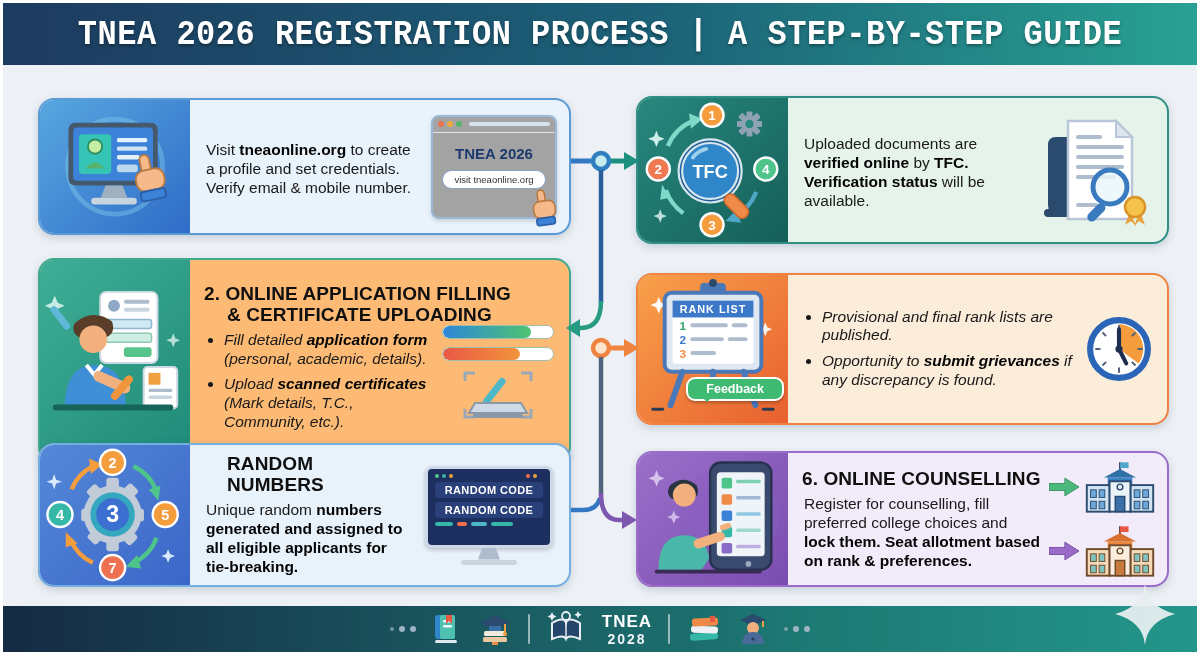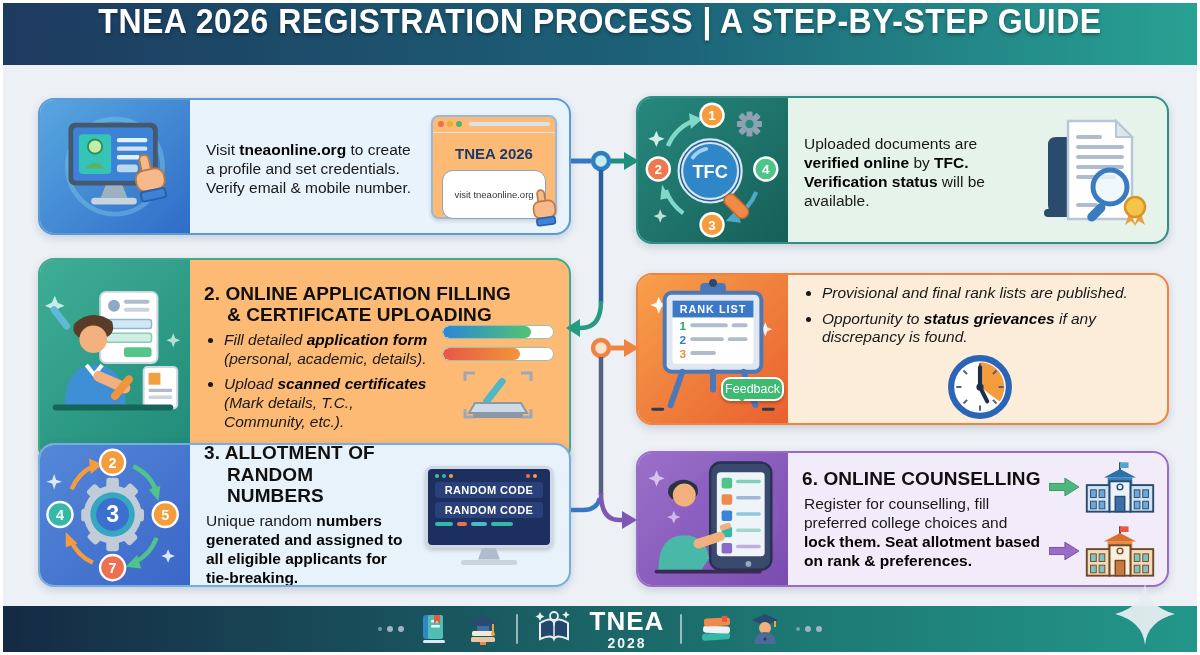--- a/index.html
+++ b/index.html
@@ -3,21 +3,21 @@
 <meta charset="utf-8">
 <style>
   html,body{margin:0;padding:0;background:#c9d4dd;}
   *{box-sizing:border-box;}
   .stage{position:relative;width:1200px;height:655px;overflow:hidden;
          background:#edf1f6;border:3px solid #ffffff;
          font-family:"Liberation Sans","DejaVu Sans",sans-serif;}
   
   .titlebar{position:absolute;left:0;top:0;width:100%;height:62px;
     background:linear-gradient(90deg,#1d3a5f 0%,#1c6278 55%,#28a192 100%);
-    display:flex;align-items:flex-start;justify-content:center;}
+    display:flex;align-items:center;justify-content:center;font-family:Liberation Mono, monospace;}
   .titlebar h1{margin:0;color:#ffffff;font-size:32px;font-weight:bold;
     letter-spacing:.5px;text-shadow:0 2px 3px rgba(0,0,0,.35);transform:scaleY(1.08);}
   
   .box{position:absolute;display:flex;border-radius:16px;background:#fff;
        box-shadow:0 3px 8px rgba(30,50,80,.18);overflow:hidden;}
   .panel{width:150px;flex:none;position:relative;display:flex;align-items:center;justify-content:center;}
   .bodyc{flex:1;display:flex;flex-direction:column;justify-content:center;padding:8px 8px 8px 14px;}
   .btitle{font-weight:bold;color:#101010;font-size:19px;line-height:1.12;letter-spacing:.1px;}
   .btitle .t2{padding-left:23px;}
   .rich{margin:6px 0 0 2px;font-size:15.5px;line-height:1.22;color:#191919;}
@@ -32,69 +32,69 @@
   .box2 .panel{background:linear-gradient(135deg,#3fae96,#1f8a78);}
   .box3{left:35px;top:440px;width:533px;height:144px;border:2px solid #74aee0;background:#e8f2fa;}
   .box3 .panel{background:linear-gradient(135deg,#5488d8,#3b66c8);}
   .box4{left:633px;top:93px;width:533px;height:148px;border:2px solid #2f8f85;background:#e5f3ea;}
   .box4 .panel{background:linear-gradient(135deg,#27887e,#155f58);}
   .box5{left:633px;top:270px;width:533px;height:152px;border:2px solid #ef8440;background:#fcecda;}
   .box5 .panel{background:linear-gradient(135deg,#f8a04a,#e8602f);}
   .box6{left:633px;top:448px;width:533px;height:136px;border:2px solid #9a6cc8;background:#f2ebf9;}
   .box6 .panel{background:linear-gradient(135deg,#9a6fc9,#7a4cb0);}
   
-  .browser{position:relative;width:126px;height:104px;background:#fdba74;border:2px solid #9bb8d8;
+  .browser{position:relative;width:126px;height:104px;background:#a3a3a3;border:2px solid #9bb8d8;
            border-radius:8px;box-shadow:0 2px 4px rgba(0,0,0,.15);}
   .bbar{height:16px;border-bottom:1px solid #dde6ee;display:flex;align-items:center;gap:3px;padding:0 5px;}
   .d{width:6px;height:6px;border-radius:50%;}
   .d.r{background:#e8734e;} .d.y{background:#f0a83c;} .d.g{background:#57b26a;}
   .bline{flex:1;height:4px;border-radius:2px;background:#d7e2ec;margin-left:4px;}
   .bt{font-size:15px;font-weight:bold;color:#1d3a6e;text-align:center;margin-top:12px;}
   .pill{margin:8px auto 0;width:104px;border:1.5px solid #8aa4c8;border-radius:11px;
-        font-size:9.5px;color:#333;text-align:center;padding:18px 0;background:#fff;}
+        font-size:9.5px;color:#333;text-align:center;padding:3px 0;background:#fff;}
   .bhand{position:absolute;right:-6px;bottom:-12px;}
   
   .pbar{width:112px;height:14px;border-radius:7px;background:#ffffff;border:1.5px solid #9fbfae;overflow:hidden;}
   .pbar>i{display:block;height:100%;border-radius:7px;}
   .pbar1>i{width:80%;background:linear-gradient(90deg,#2e86d8,#4fc472);}
   .pbar2>i{width:70%;background:linear-gradient(90deg,#e85744,#f2953c);}
   
   .monitor3{display:flex;flex-direction:column;align-items:center;}
   .screen3{width:128px;height:82px;background:#1d2f5e;border:3px solid #cfd8e6;border-radius:7px;padding:5px 7px;
            box-shadow:0 2px 4px rgba(0,0,0,.2);}
   .mdots{display:flex;gap:3px;margin-bottom:4px;}
   .mdots i{width:4px;height:4px;border-radius:50%;display:block;}
   .mrow{background:#2a407a;border-radius:3px;color:#ffffff;font-weight:bold;font-size:11px;
         letter-spacing:.4px;text-align:center;padding:2px 0;margin-bottom:4px;}
   .mdash{display:flex;gap:4px;}
   .mdash i{height:4px;border-radius:2px;display:block;}
   .mstand{width:22px;height:12px;background:#aebccd;clip-path:polygon(20% 0,80% 0,100% 100%,0 100%);}
   .mbase{width:56px;height:5px;border-radius:3px;background:#c8d4de;}
   
   .feedback{position:absolute;right:4px;bottom:22px;background:#3fba72;border:2px solid #ffffff;
-            color:#fff;font-weight:normal;font-size:12.5px;padding:3px 2px;border-radius:9px;
+            color:#fff;font-weight:bold;font-size:12.5px;padding:3px 18px;border-radius:9px;
             box-shadow:0 2px 3px rgba(0,0,0,.25);}
   .feedback:after{content:"";position:absolute;left:14px;bottom:-8px;border:5px solid transparent;
             border-top-color:#3fba72;}
   
   .bcol{display:flex;flex-direction:column;gap:10px;}
   .brow{display:flex;align-items:center;gap:4px;}
   
   .connectors{position:absolute;left:540px;top:80px;}
   .spark{position:absolute;left:1112px;top:580px;z-index:5;}
   
   .footerbar{position:absolute;left:0;bottom:0;width:100%;height:46px;
     background:linear-gradient(90deg,#152a44 0%,#1d7a74 68%,#23968a 100%);
     display:flex;align-items:center;justify-content:center;gap:16px;}
   .fdots{display:flex;gap:5px;align-items:center;}
   .fdots i{width:6px;height:6px;border-radius:50%;background:#9fb4c2;display:block;}
   .fdots i:first-child{width:4px;height:4px;opacity:.7;}
   .fsep{width:2px;height:30px;background:rgba(255,255,255,.55);border-radius:1px;}
   .fbrand{display:flex;flex-direction:column;align-items:center;line-height:1;}
-  .fbrand .l1{color:#fff;font-weight:bold;font-size:26px;letter-spacing:1px;}
+  .fbrand .l1{color:#fff;font-weight:bold;font-size:17px;letter-spacing:1px;}
   .fbrand .l2{color:#eef4f8;font-weight:bold;font-size:14px;margin-top:2px;letter-spacing:2px;}
 </style>
 </head>
 <body>
 
 <div class="stage">
 
   <div class="titlebar">
     <h1>TNEA 2026 REGISTRATION PROCESS | A STEP-BY-STEP GUIDE</h1>
   </div>
@@ -235,21 +235,20 @@
           <text x="18" y="77.5">4</text>
           <circle cx="127" cy="72" r="13" fill="#f59d3d" stroke="#ffffff" stroke-width="2.5"></circle>
           <text x="127" y="77.5">5</text>
           <circle cx="72.5" cy="127" r="13" fill="#ef7050" stroke="#ffffff" stroke-width="2.5"></circle>
           <text x="72.5" y="132.5">7</text>
         </g>
       </svg>
     </div>
     <div class="bodyc" style="max-width:265px;">
       <div class="btitle">
-        <div>3. ALLOTMENT OF</div>
           <div class="t2">RANDOM NUMBERS</div>
       </div>
       <p class="rich"><span>Unique random </span><span class="b">numbers generated and assigned to all eligible applicants for tie-breaking.</span></p>
     </div>
     <div class="aside" style="width:150px;">
       <div class="monitor3">
         <div class="screen3">
           <div class="mdots">
             <i style="background:#4ec48a"></i>
               <i style="background:#35b8a8"></i>
@@ -371,24 +370,24 @@
           <line x1="75" y1="98" x2="75" y2="116"></line>
         </g>
         <g stroke="#2a3a52" stroke-width="3" stroke-linecap="round">
           <line x1="14" y1="136" x2="24" y2="136"></line>
             <line x1="126" y1="136" x2="136" y2="136"></line>
         </g>
       </svg>
       <div class="feedback">Feedback</div>
     </div>
     <div class="bodyc">
-      <div style="display:flex;align-items:center;flex-direction:column;">
+      <div style="display:flex;align-items:center;">
         <ul class="blist" style="flex:1;">
           <li><span>Provisional and final rank lists are published.</span></li>
-          <li><span>Opportunity to </span><span class="b">status grievances</span><span> if any discrepancy is found.</span></li>
+          <li><span>Opportunity to </span><span class="b">submit grievances</span><span> if any discrepancy is found.</span></li>
         </ul>
         <div class="aside" style="width:78px;padding-right:2px;">
           <svg width="66" height="66" viewBox="0 0 64 64">
             <circle cx="32" cy="32" r="28" fill="#ffffff" stroke="#2a65b8" stroke-width="6"></circle>
             <path d="M32 32 V8 A24 24 0 0 1 51 46 Z" fill="#f59d3d"></path>
             <g stroke="#55617a" stroke-width="2">
               <line x1="32" y1="9" x2="32" y2="14"></line>
                 <line x1="32" y1="50" x2="32" y2="55"></line>
               <line x1="9" y1="32" x2="14" y2="32"></line>
                 <line x1="50" y1="32" x2="55" y2="32"></line>

